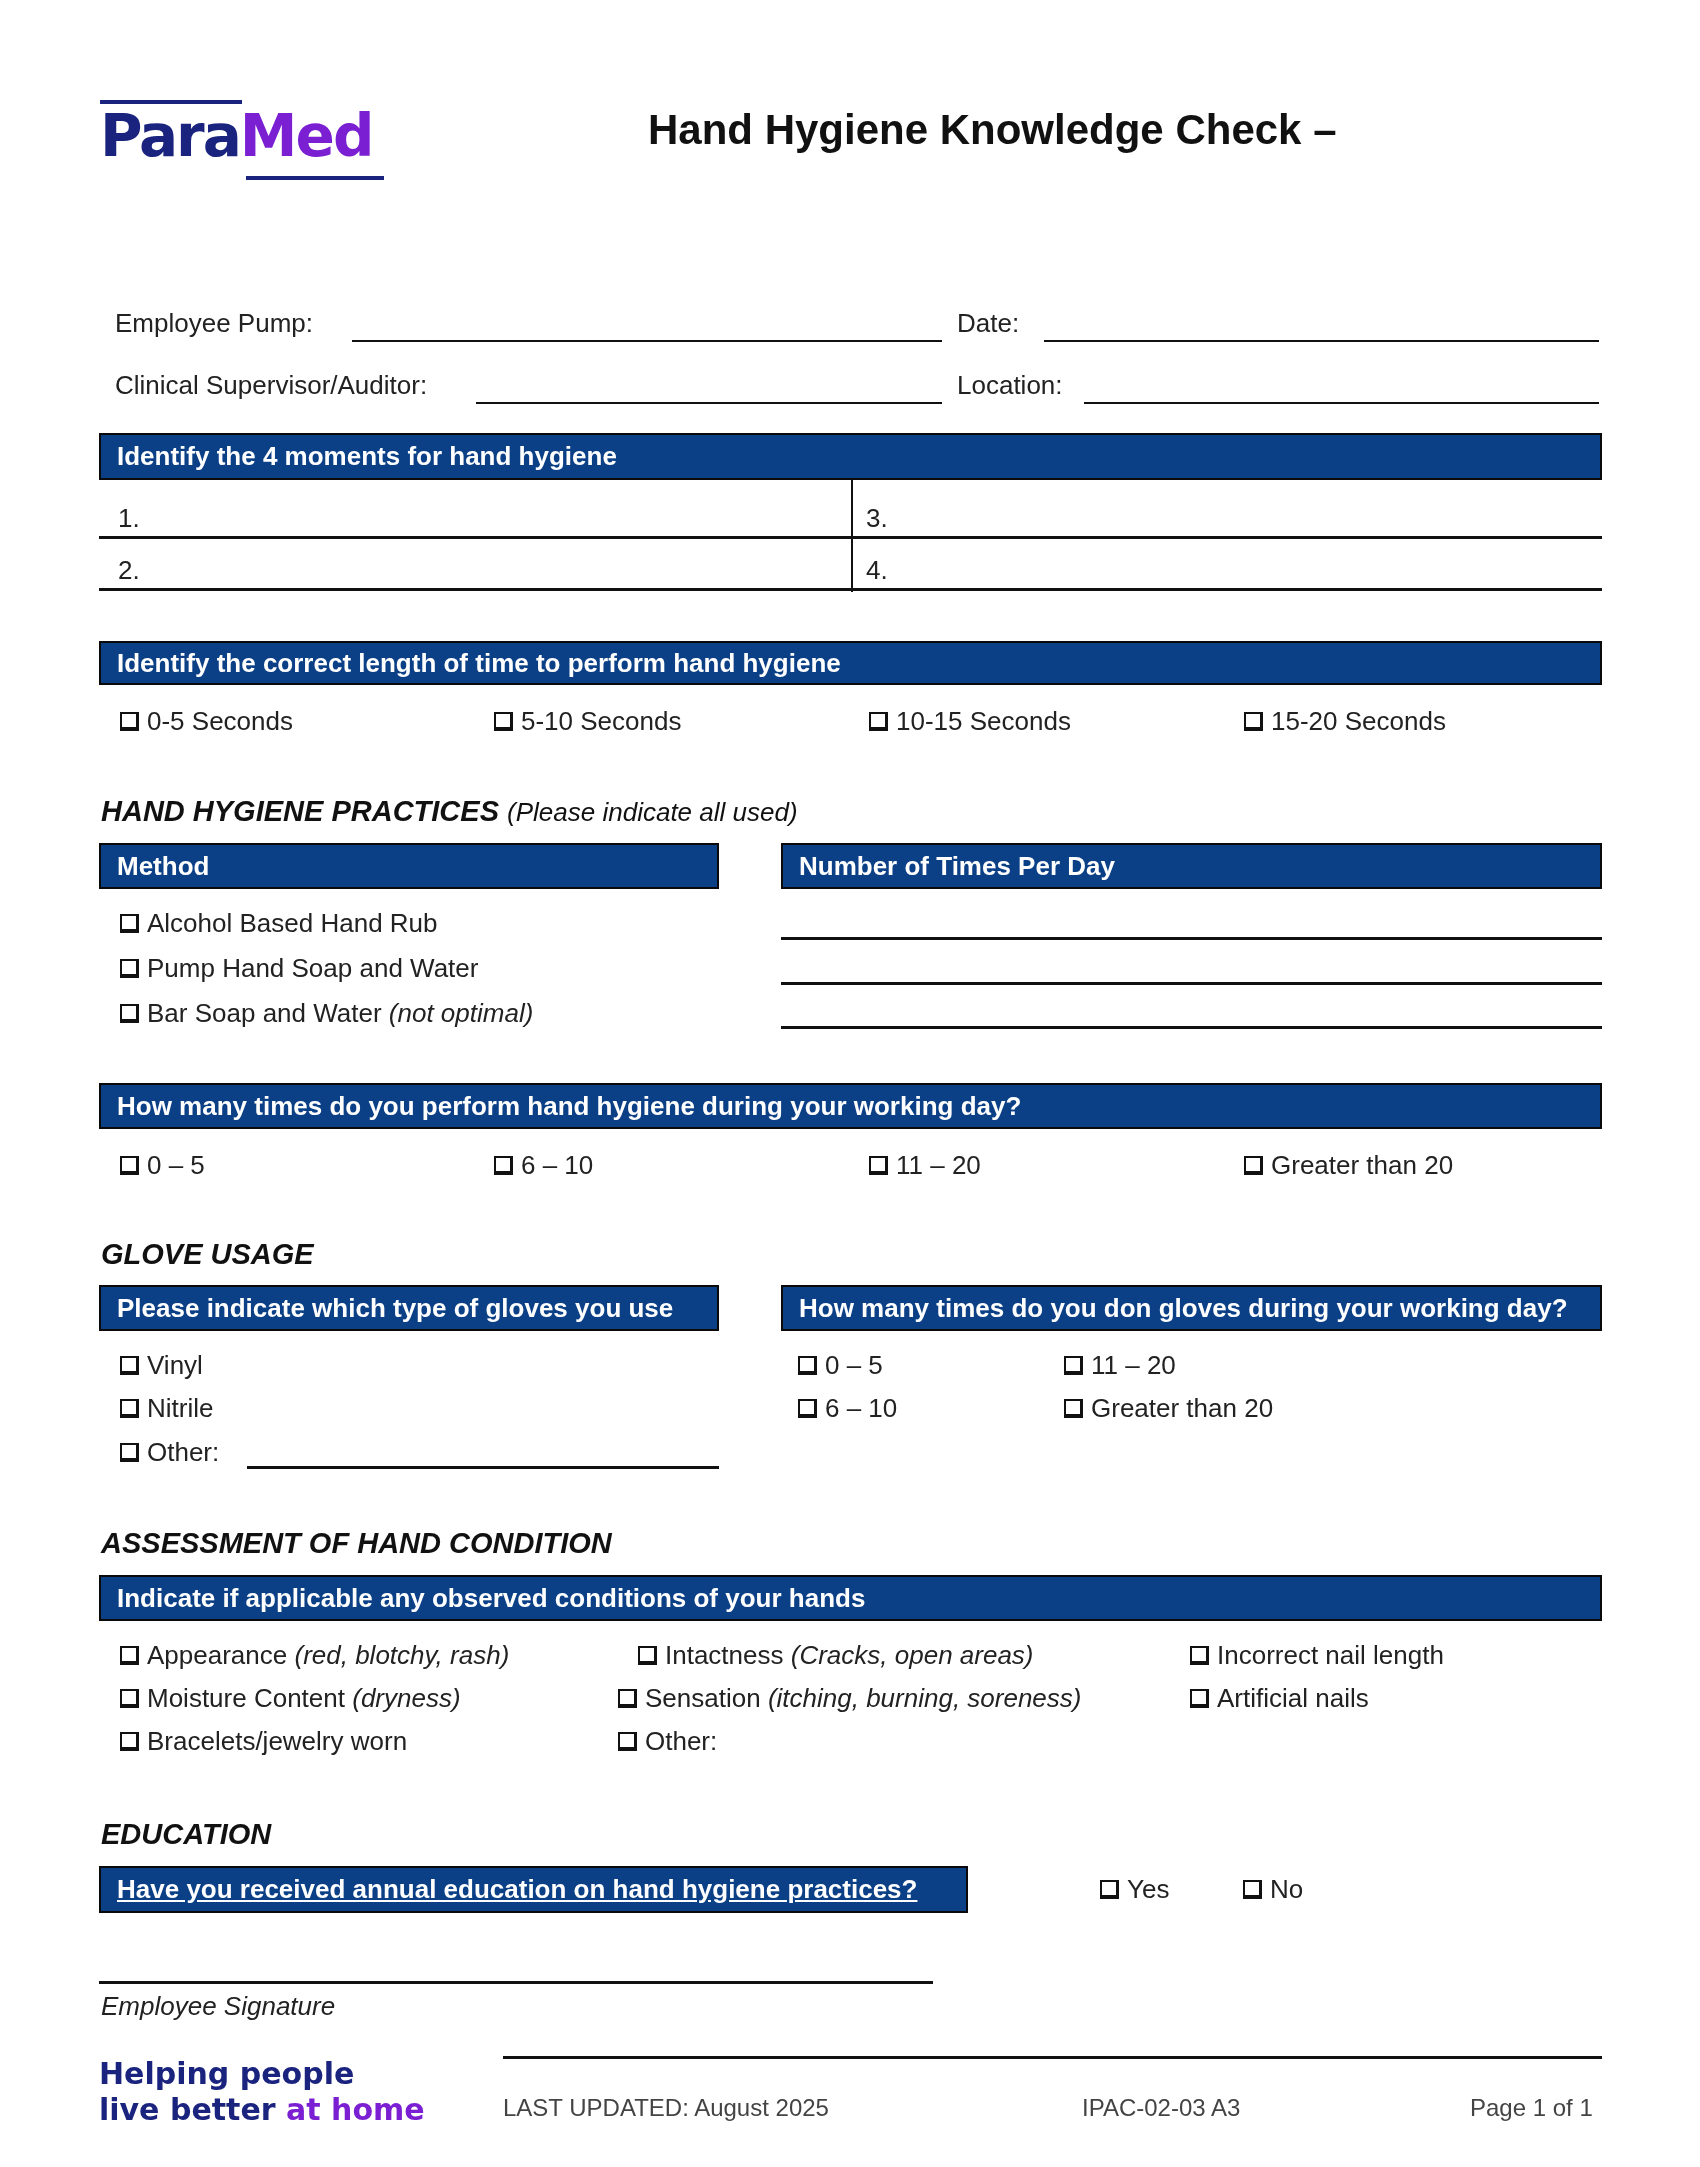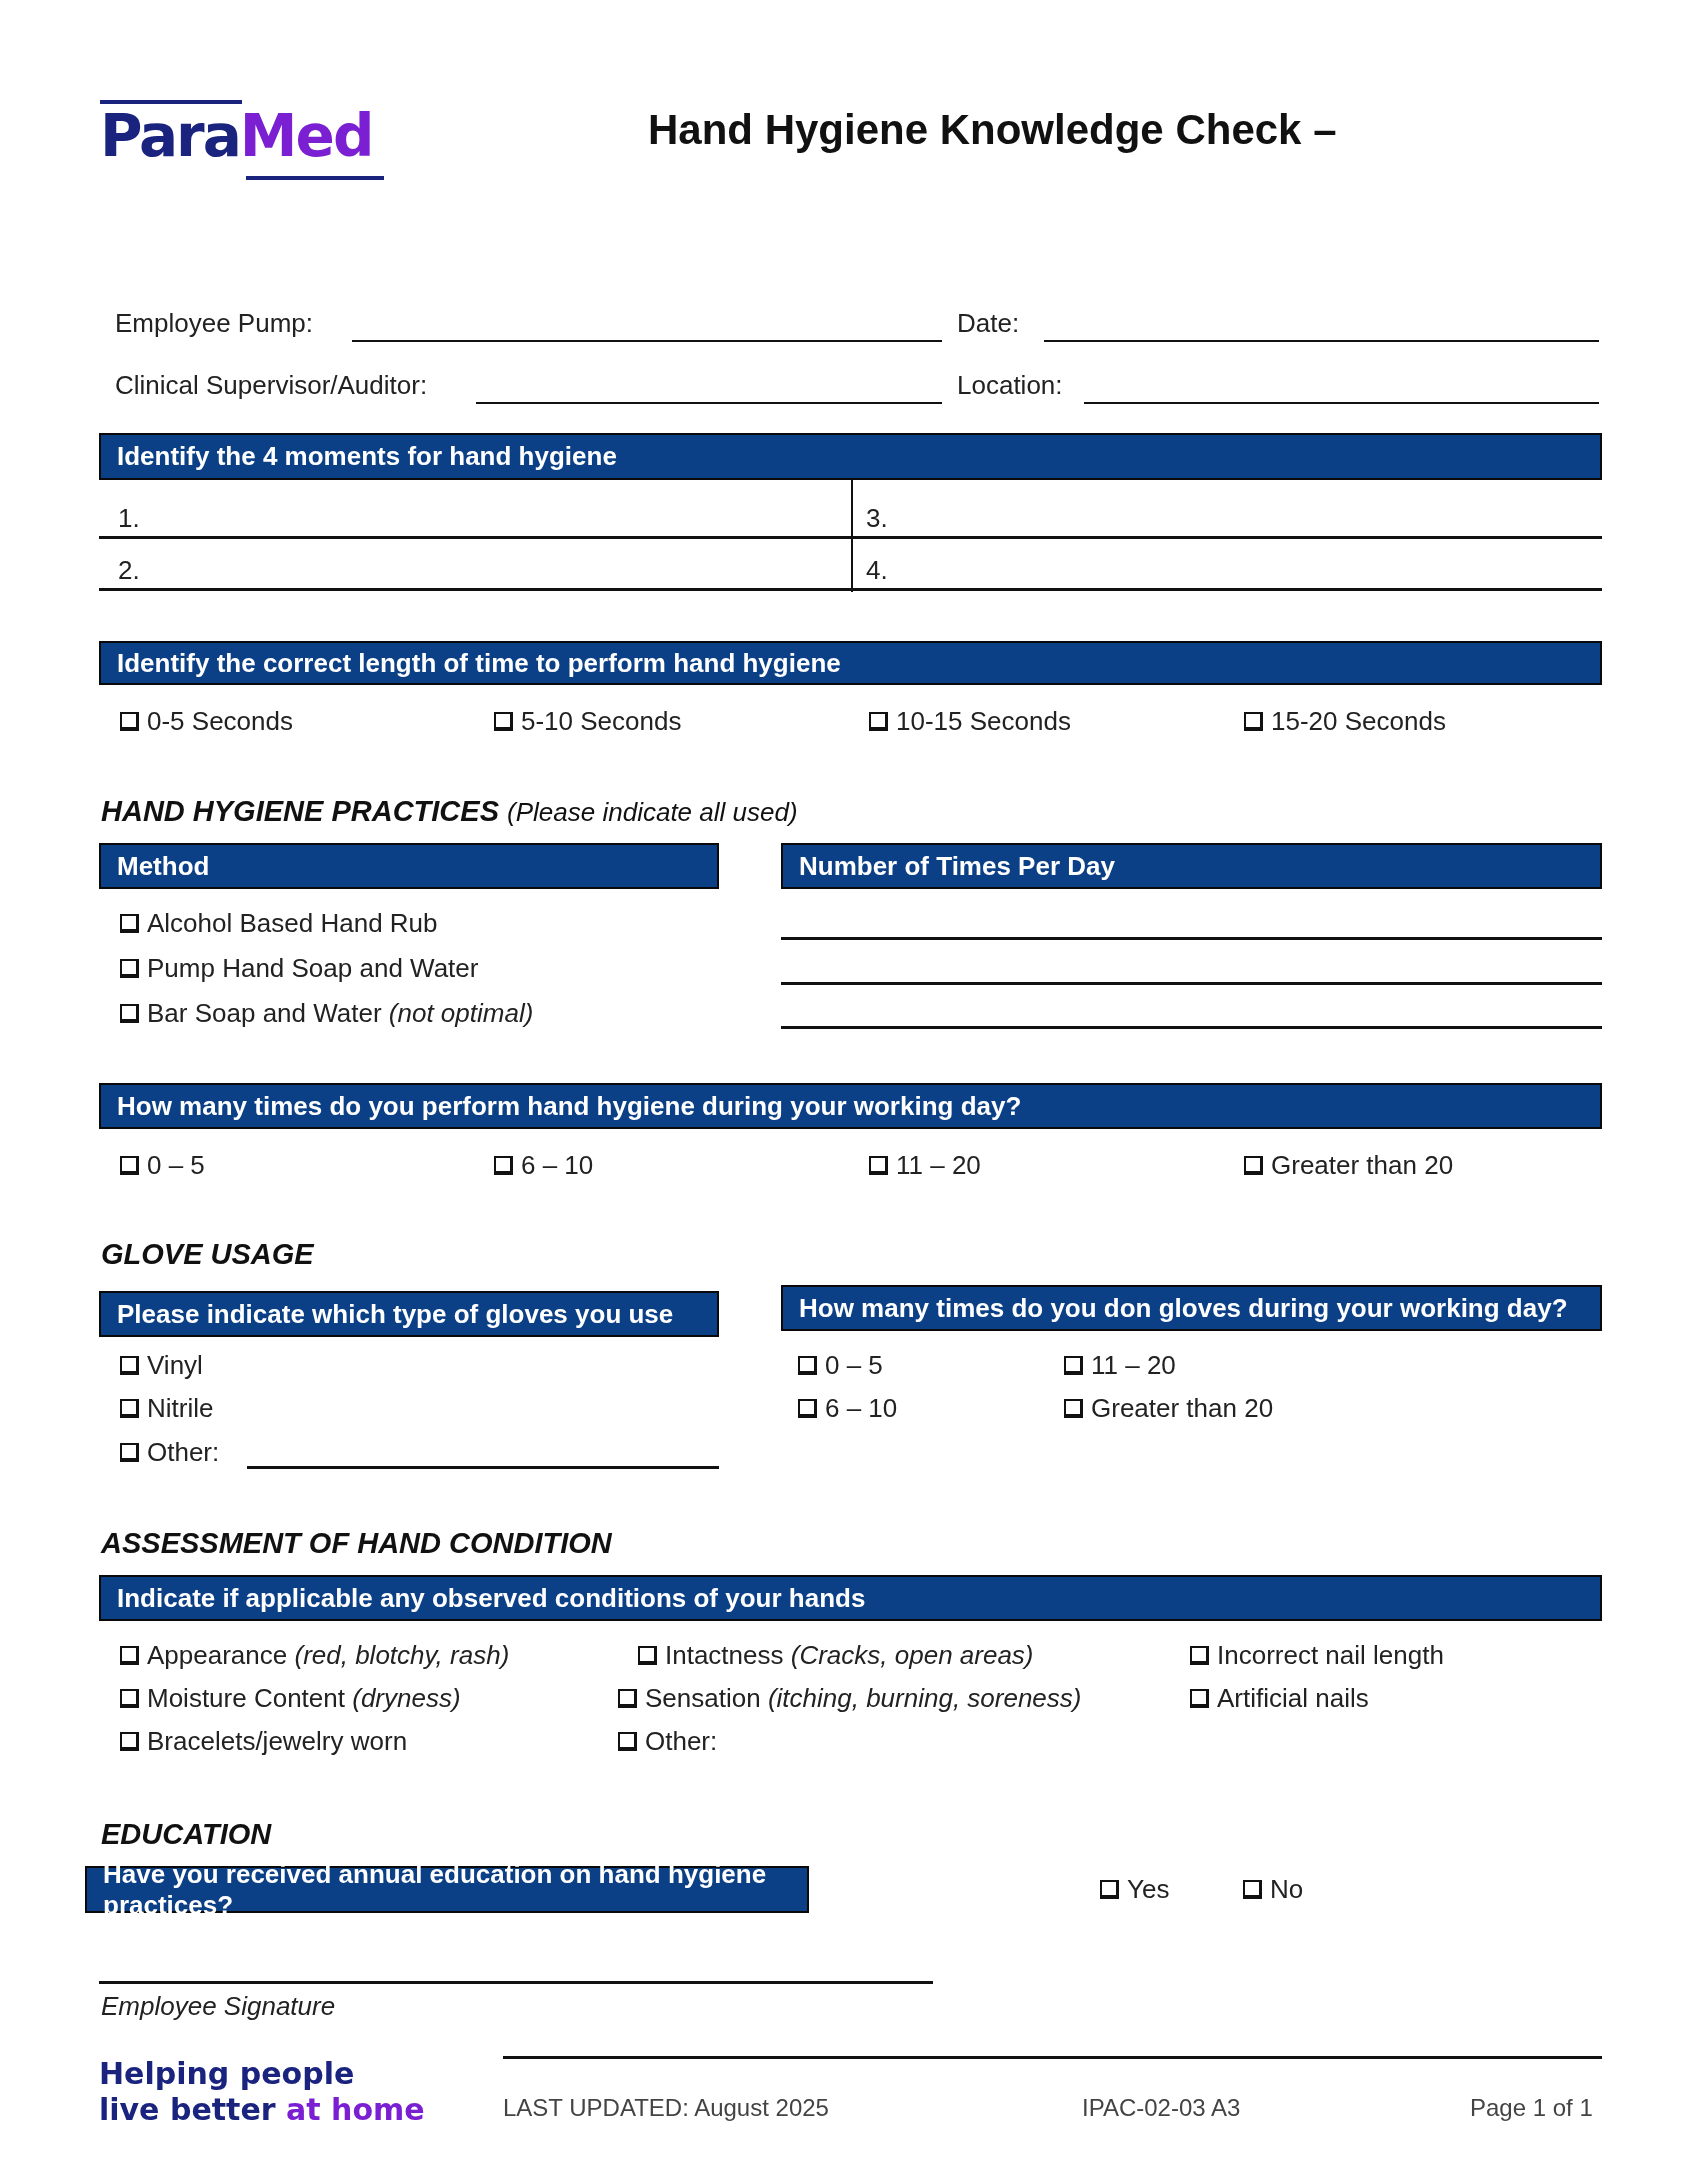--- a/index.html
+++ b/index.html
@@ -128,21 +128,21 @@
 <div class="abs opt" style="left:869px; top:1150px;">
     <span class="cb"></span>
     <span>11 – 20</span>
   </div>
 <div class="abs opt" style="left:1244px; top:1150px;">
     <span class="cb"></span>
     <span>Greater than 20</span>
   </div>
 
 <div class="abs section-title" style="left:101px; top:1238px;">GLOVE USAGE</div>
-<div class="abs bar" style="left:99px; top:1285px; width:620px; height:46px;margin-top:6px;">
+<div class="abs bar" style="left:99px; top:1285px; width:620px; height:46px;">
     <span>Please indicate which type of gloves you use</span>
   </div>
 <div class="abs bar" style="left:781px; top:1285px; width:821px; height:46px;">
     <span>How many times do you don gloves during your working day?</span>
   </div>
 
 <div class="abs opt" style="left:120px; top:1350px;">
     <span class="cb"></span>
     <span>Vinyl</span>
   </div>
@@ -195,21 +195,21 @@
 <div class="abs opt" style="left:1190px; top:1640px;">
     <span class="cb"></span>
     <span>Incorrect nail length</span>
   </div>
 <div class="abs opt" style="left:1190px; top:1683px;">
     <span class="cb"></span>
     <span>Artificial nails</span>
   </div>
 
 <div class="abs section-title" style="left:101px; top:1818px;">EDUCATION</div>
-<div class="abs bar" style="left:85px; top:1866px; width:724px; height:47px;">
+<div class="abs bar" style="left:99px; top:1866px; width:869px; height:47px;text-decoration:underline;">
     <span>Have you received annual education on hand hygiene practices?</span>
   </div>
 <div class="abs opt" style="left:1100px; top:1874px;">
     <span class="cb"></span>
     <span>Yes</span>
   </div>
 <div class="abs opt" style="left:1243px; top:1874px;">
     <span class="cb"></span>
     <span>No</span>
   </div>

